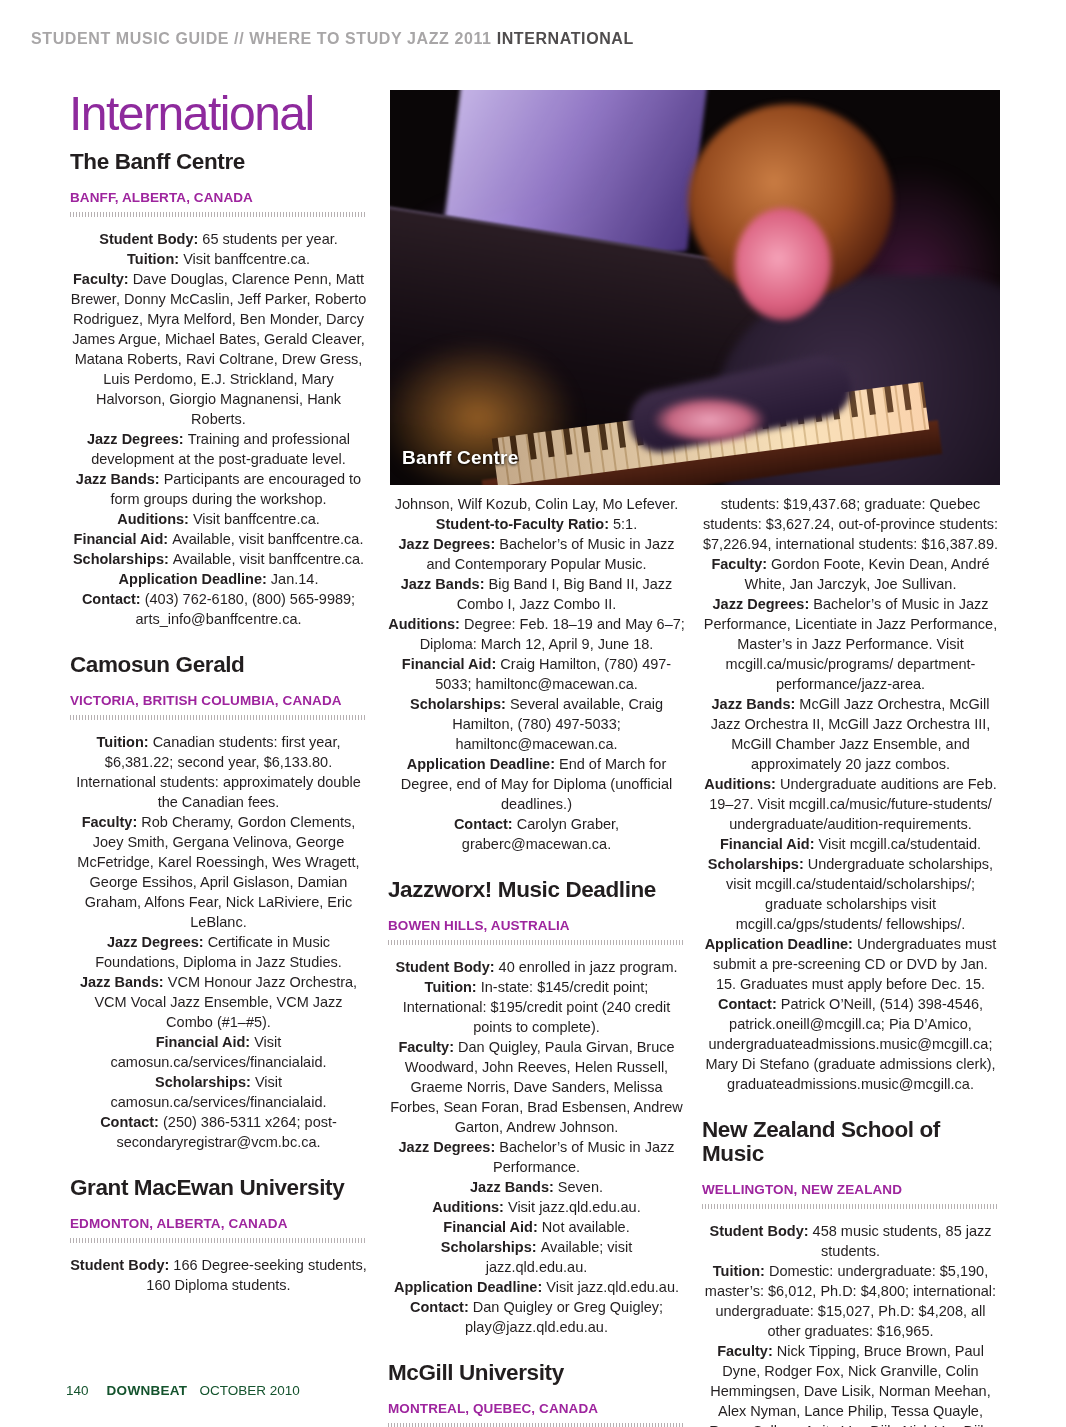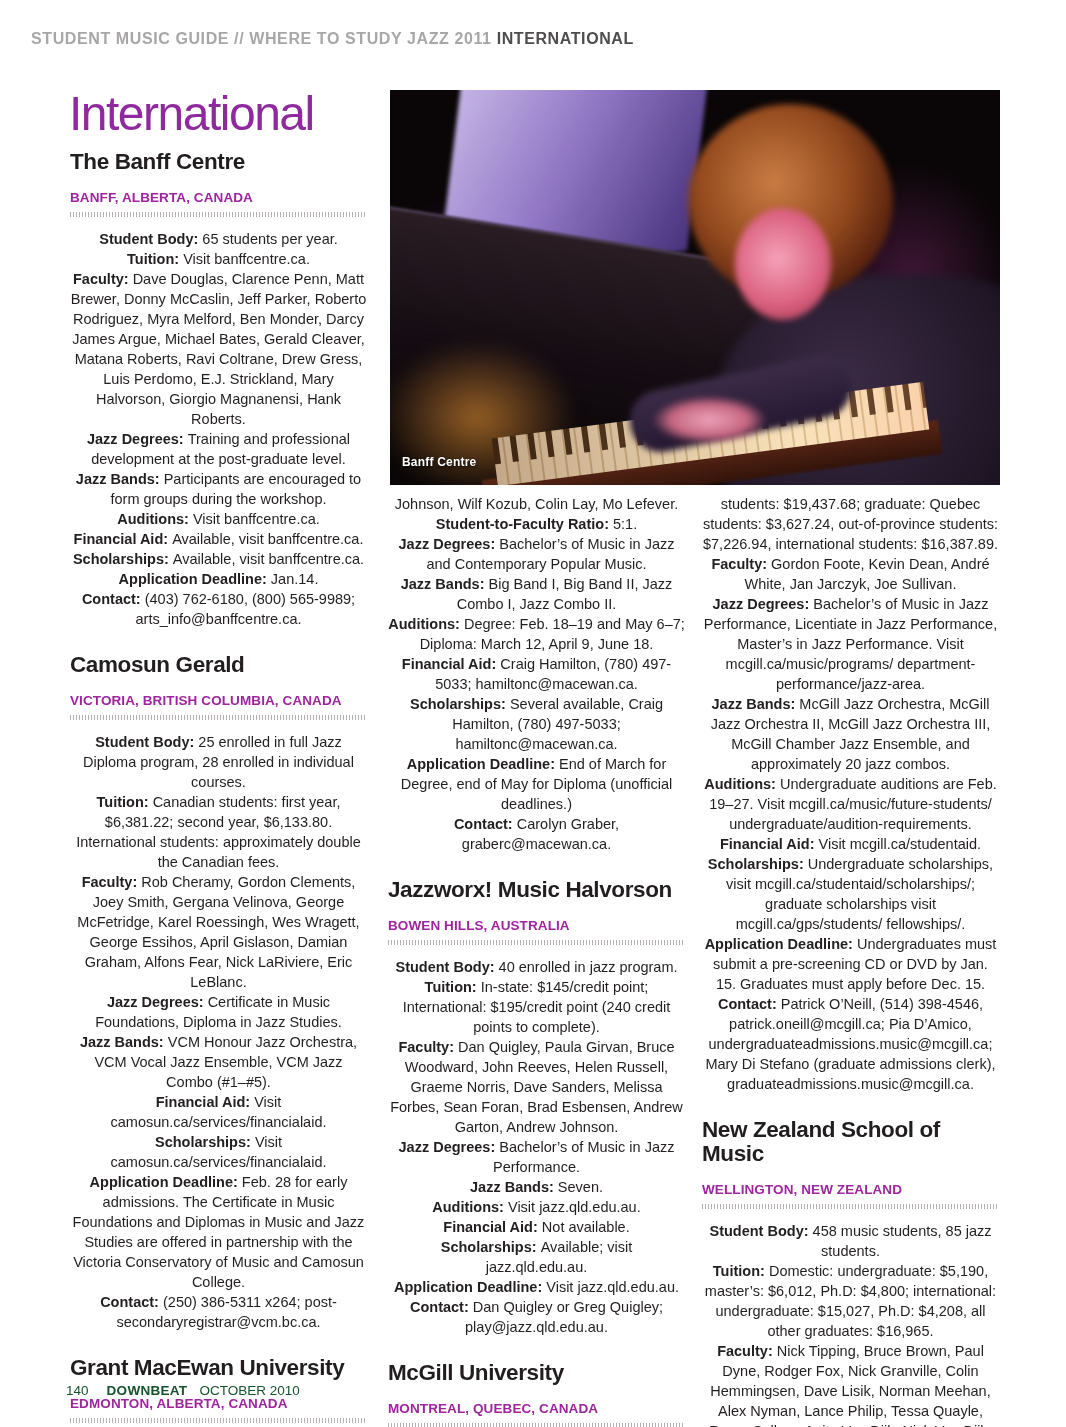--- a/index.html
+++ b/index.html
@@ -50,21 +50,21 @@
   .ph-keys{left:103px;top:320px;width:435px;height:48px;transform:rotate(-7.5deg);
     background:repeating-linear-gradient(90deg,#f7ead3 0 10.5px,#ccb896 10.5px 12px);filter:blur(.6px);}
   .ph-keys::before{content:"";position:absolute;left:0;top:0;width:100%;height:55%;
     background:repeating-linear-gradient(90deg,rgba(22,11,6,.95) 0 6px,transparent 6px 18px);}
   .ph-keys::after{content:"";position:absolute;inset:0;
     background:linear-gradient(90deg,rgba(110,60,15,.38),rgba(255,205,125,.28) 70%,rgba(255,160,90,.32));}
   .ph-keybed{left:92px;top:360px;width:460px;height:34px;transform:rotate(-7.5deg);
     background:linear-gradient(180deg,#5a2716,#32130a);filter:blur(1px);}
   .ph-warm{left:-45px;bottom:-35px;width:265px;height:205px;
     background:radial-gradient(closest-side,rgba(195,124,46,.75),rgba(195,124,46,0) 75%);filter:blur(8px);}
-  .ph-caption{left:12px;bottom:16px;color:#ffffff;font-weight:700;font-size:12px;
+  .ph-caption{left:12px;bottom:16px;color:#ffffff;font-weight:700;font-size:19px;
     text-shadow:0 1px 3px rgba(0,0,0,.95);letter-spacing:.2px;}
   
   .col{position:absolute;width:297px;font-size:14.5px;line-height:20px;text-align:left;}
   .col-1{left:70px;top:150px;}
   .col-2{left:388px;top:494px;}
   .col-3{left:702px;top:494px;}
   .head-wrap{margin:0 0 12px 0;}
   .col > .head-wrap:not(:first-child){margin-top:24px;}
   h2.school{font-size:22.5px;line-height:24px;margin:0;font-weight:700;
     letter-spacing:-.4px;color:#221e1f;}
@@ -118,48 +118,46 @@
     <p class="field"><span class="lbl">Auditions: </span>Visit banffcentre.ca.</p>
     <p class="field"><span class="lbl">Financial Aid: </span>Available, visit banffcentre.ca.</p>
     <p class="field"><span class="lbl">Scholarships: </span>Available, visit banffcentre.ca.</p>
     <p class="field"><span class="lbl">Application Deadline: </span>Jan.14.</p>
     <p class="field"><span class="lbl">Contact: </span>(403) 762-6180, (800) 565-9989; arts_info@banffcentre.ca.</p>
     <div class="head-wrap">
       <h2 class="school">Camosun Gerald</h2>
       <div class="loc">VICTORIA, BRITISH COLUMBIA, CANADA</div>
       <div class="rule"></div>
     </div>
-    <p class="field"><span class="lbl">Student Body: </span>25 enrolled in full Jazz Diploma program, 28 enrolled in individual courses.</p>
     <p class="field"><span class="lbl">Tuition: </span>Canadian students: first year, $6,381.22; second year, $6,133.80. International students: approximately double the Canadian fees.</p>
     <p class="field"><span class="lbl">Faculty: </span>Rob Cheramy, Gordon Clements, Joey Smith, Gergana Velinova, George McFetridge, Karel Roessingh, Wes Wragett, George Essihos, April Gislason, Damian Graham, Alfons Fear, Nick LaRiviere, Eric LeBlanc.</p>
     <p class="field"><span class="lbl">Jazz Degrees: </span>Certificate in Music Foundations, Diploma in Jazz Studies.</p>
     <p class="field"><span class="lbl">Jazz Bands: </span>VCM Honour Jazz Orchestra, VCM Vocal Jazz Ensemble, VCM Jazz Combo (#1–#5).</p>
     <p class="field"><span class="lbl">Financial Aid: </span>Visit camosun.ca/services/financialaid.</p>
     <p class="field"><span class="lbl">Scholarships: </span>Visit camosun.ca/services/financialaid.</p>
-    <p class="field"><span class="lbl">Application Deadline: </span>Feb. 28 for early admissions. The Certificate in Music Foundations and Diplomas in Music and Jazz Studies are offered in partnership with the Victoria Conservatory of Music and Camosun College.</p>
     <p class="field"><span class="lbl">Contact: </span>(250) 386-5311 x264; post-secondaryregistrar@vcm.bc.ca.</p>
     <div class="head-wrap">
       <h2 class="school">Grant MacEwan University</h2>
       <div class="loc">EDMONTON, ALBERTA, CANADA</div>
       <div class="rule"></div>
     </div>
     <p class="field"><span class="lbl">Student Body: </span>166 Degree-seeking students, 160 Diploma students.</p>
   </div>
 <div class="col col-2">
     <p class="field">Johnson, Wilf Kozub, Colin Lay, Mo Lefever.</p>
     <p class="field"><span class="lbl">Student-to-Faculty Ratio: </span>5:1.</p>
     <p class="field"><span class="lbl">Jazz Degrees: </span>Bachelor’s of Music in Jazz and Contemporary Popular Music.</p>
     <p class="field"><span class="lbl">Jazz Bands: </span>Big Band I, Big Band II, Jazz Combo I, Jazz Combo II.</p>
     <p class="field"><span class="lbl">Auditions: </span>Degree: Feb. 18–19 and May 6–7; Diploma: March 12, April 9, June 18.</p>
     <p class="field"><span class="lbl">Financial Aid: </span>Craig Hamilton, (780) 497-5033; hamiltonc@macewan.ca.</p>
     <p class="field"><span class="lbl">Scholarships: </span>Several available, Craig Hamilton, (780) 497-5033; hamiltonc@macewan.ca.</p>
     <p class="field"><span class="lbl">Application Deadline: </span>End of March for Degree, end of May for Diploma (unofficial deadlines.)</p>
     <p class="field"><span class="lbl">Contact: </span>Carolyn Graber, graberc@macewan.ca.</p>
     <div class="head-wrap">
-      <h2 class="school">Jazzworx! Music Halvorson</h2>
+      <h2 class="school">Jazzworx! Music Deadline</h2>
       <div class="loc">BOWEN HILLS, AUSTRALIA</div>
       <div class="rule"></div>
     </div>
     <p class="field"><span class="lbl">Student Body: </span>40 enrolled in jazz program.</p>
     <p class="field"><span class="lbl">Tuition: </span>In-state: $145/credit point; International: $195/credit point (240 credit points to complete).</p>
     <p class="field"><span class="lbl">Faculty: </span>Dan Quigley, Paula Girvan, Bruce Woodward, John Reeves, Helen Russell, Graeme Norris, Dave Sanders, Melissa Forbes, Sean Foran, Brad Esbensen, Andrew Garton, Andrew Johnson.</p>
     <p class="field"><span class="lbl">Jazz Degrees: </span>Bachelor’s of Music in Jazz Performance.</p>
     <p class="field"><span class="lbl">Jazz Bands: </span>Seven.</p>
     <p class="field"><span class="lbl">Auditions: </span>Visit jazz.qld.edu.au.</p>
     <p class="field"><span class="lbl">Financial Aid: </span>Not available.</p>

